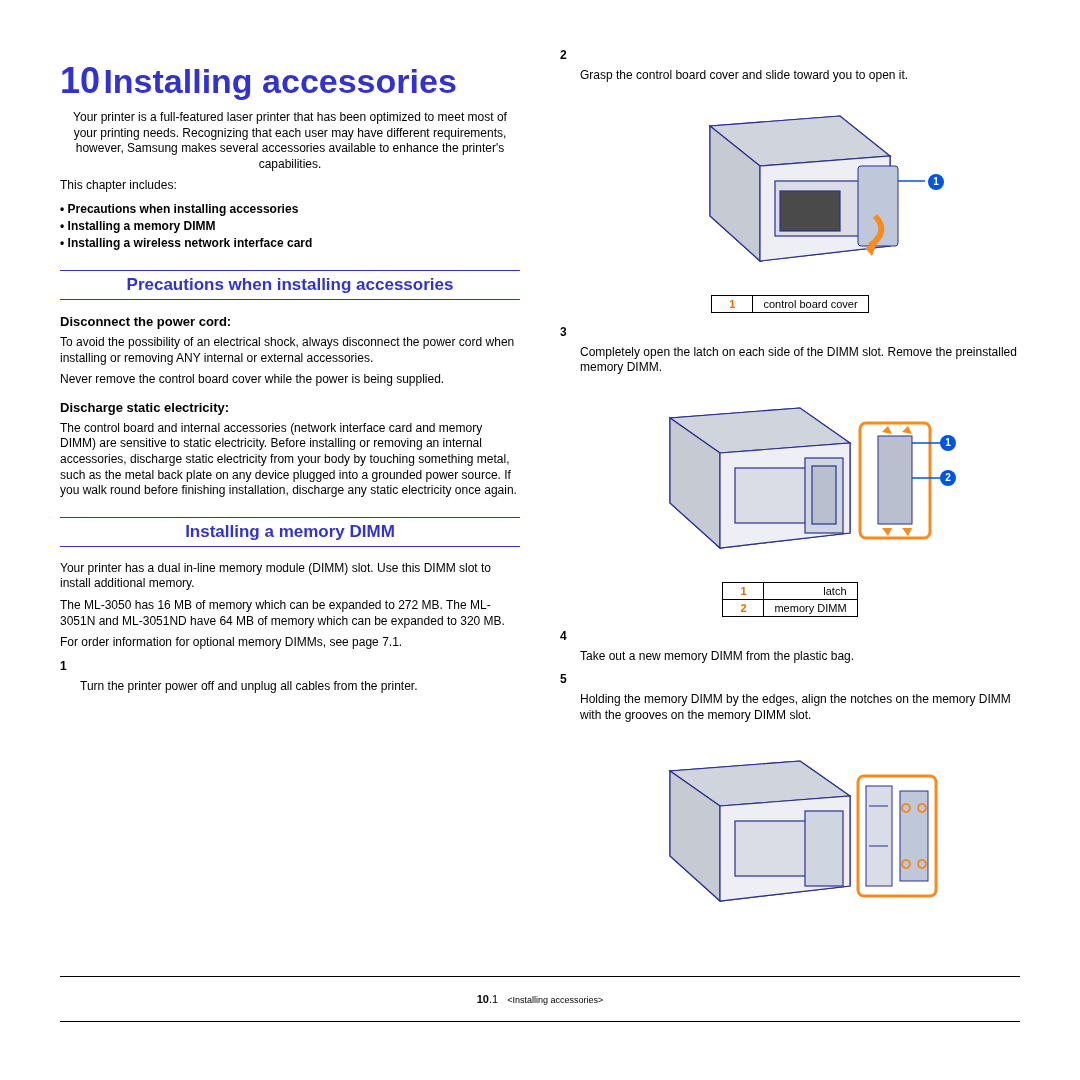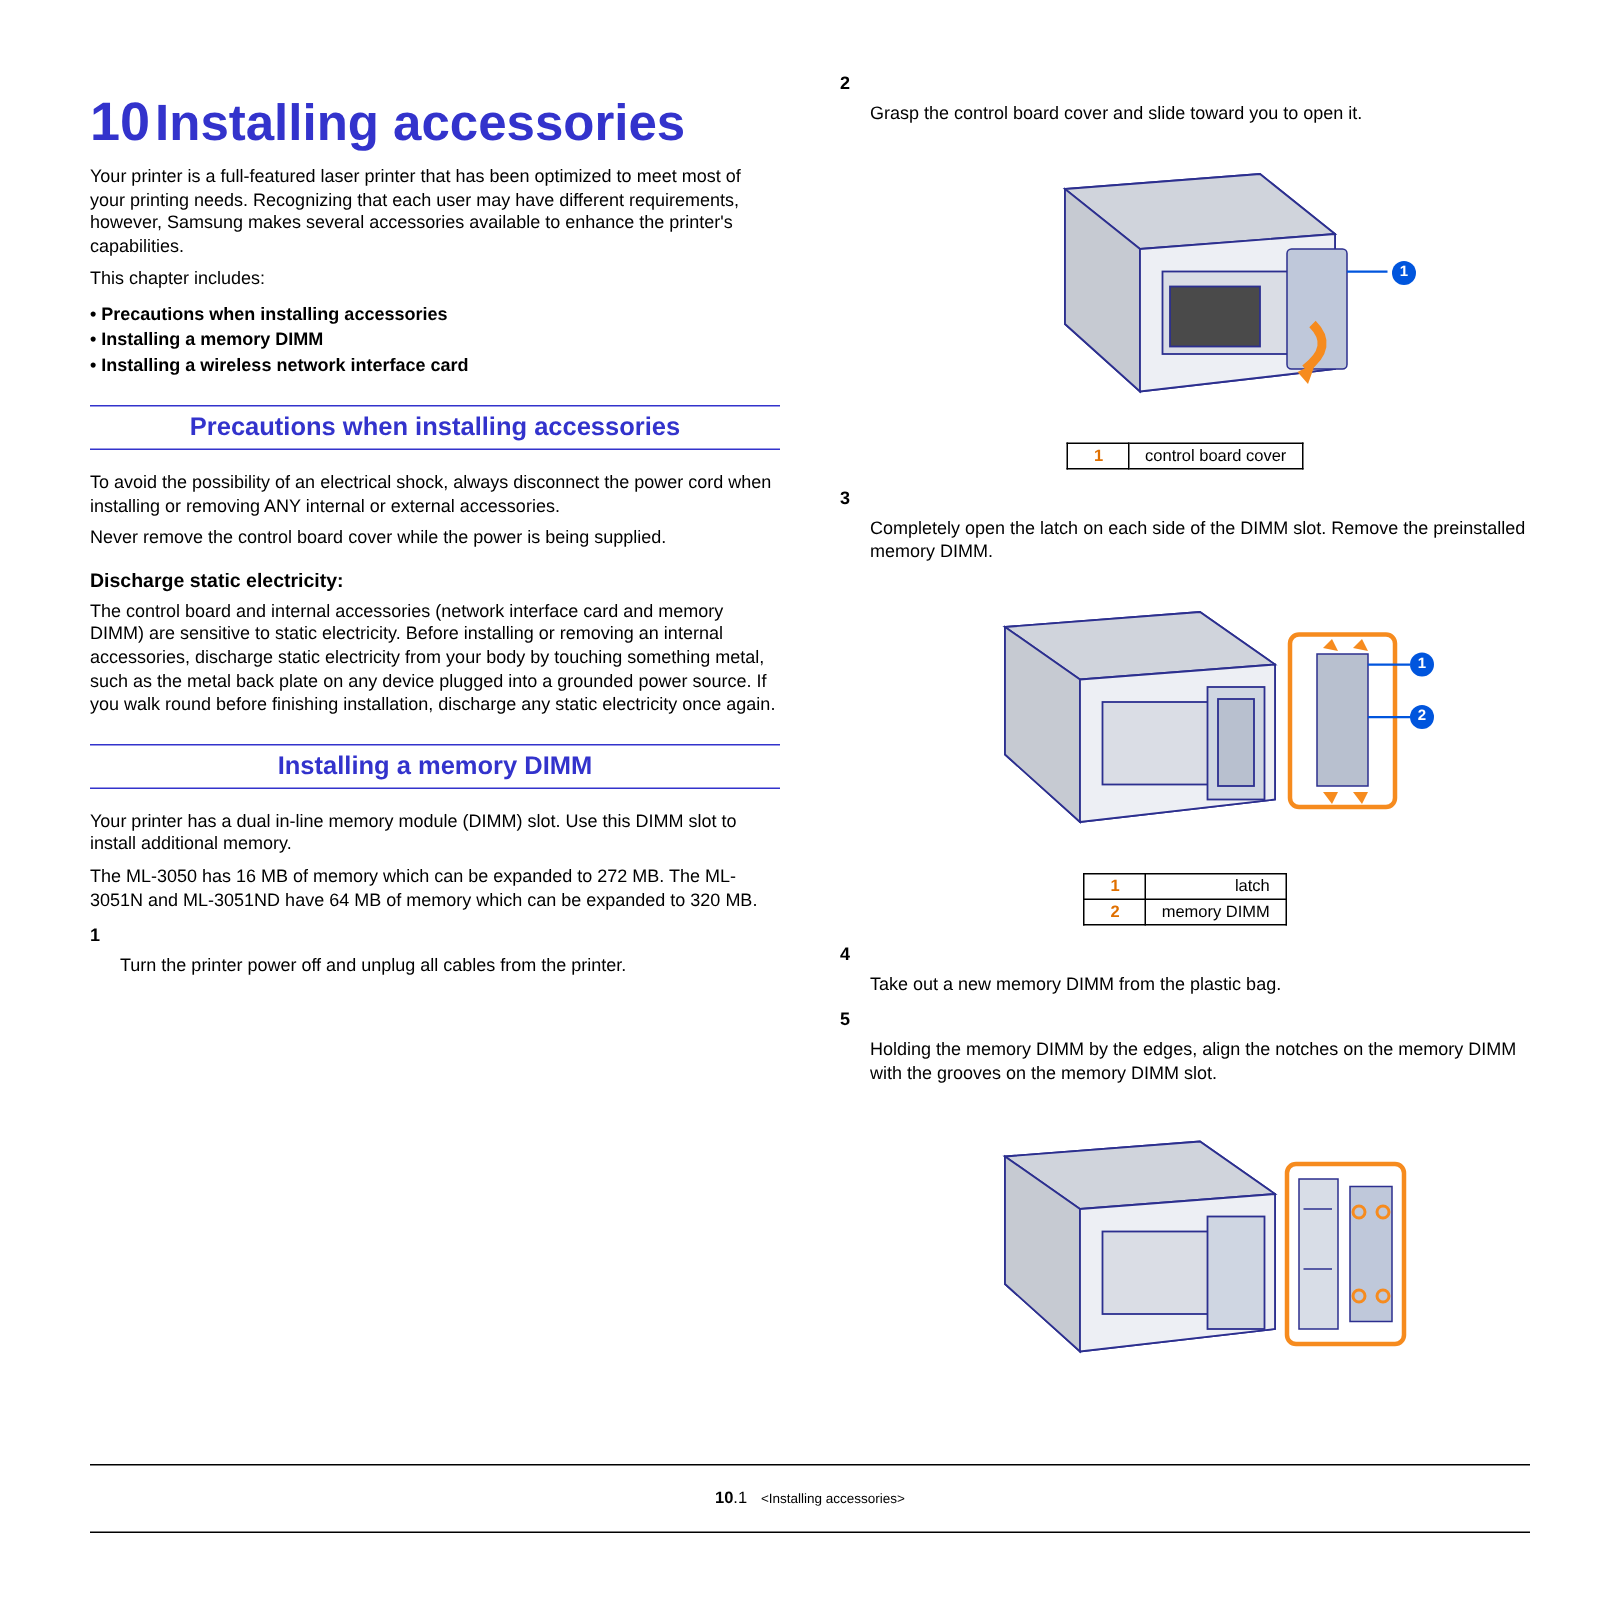--- a/index.html
+++ b/index.html
@@ -26,21 +26,21 @@
   .chapter-num {
     font-size: 36px;
     font-weight: bold;
     color: #3333CC;
   }
   .chapter-text {
     font-size: 34px;
     font-weight: bold;
     color: #3333CC;
   }
-  .intro { margin-bottom: 0; line-height: 1.3; }
+  .intro { margin-bottom: 0; line-height: 1.3; text-align: center; }
   .bullets { list-style: none; padding-left: 0; margin: 8px 0 20px 0; }
   .bullets li { font-weight: bold; margin-bottom: 3px; }
   .bullets li::before { content: "• "; }
   .section-heading {
     color: #3333CC;
     font-size: 17px;
     font-weight: bold;
     text-align: center;
     border-top: 1px solid #3333CC;
     border-bottom: 1px solid #3333CC;
@@ -111,29 +111,31 @@
     <p class="intro">Your printer is a full-featured laser printer that has been optimized to meet most of your printing needs. Recognizing that each user may have different requirements, however, Samsung makes several accessories available to enhance the printer's capabilities.</p>
     <p>This chapter includes:</p>
     <ul class="bullets">
       <li>Precautions when installing accessories</li>
       <li>Installing a memory DIMM</li>
       <li>Installing a wireless network interface card</li>
     </ul>
 
     <div class="section-heading">Precautions when installing accessories</div>
 
+    <div class="subheading">Disconnect the power cord:</div>
     <p>To avoid the possibility of an electrical shock, always disconnect the power cord when installing or removing ANY internal or external accessories.</p>
     <p>Never remove the control board cover while the power is being supplied.</p>
 
     <div class="subheading">Discharge static electricity:</div>
     <p>The control board and internal accessories (network interface card and memory DIMM) are sensitive to static electricity. Before installing or removing an internal accessories, discharge static electricity from your body by touching something metal, such as the metal back plate on any device plugged into a grounded power source. If you walk round before finishing installation, discharge any static electricity once again.</p>
 
     <div class="section-heading">Installing a memory DIMM</div>
     <p>Your printer has a dual in-line memory module (DIMM) slot. Use this DIMM slot to install additional memory.</p>
     <p>The ML-3050 has 16 MB of memory which can be expanded to 272 MB. The ML-3051N and ML-3051ND have 64 MB of memory which can be expanded to 320 MB.</p>
+    <p>For order information for optional memory DIMMs, see page 7.1.</p>
 
     <div class="step">
       <div class="step-num">1</div>
       <div class="step-body">Turn the printer power off and unplug all cables from the printer.</div>
     </div>
   </div>
 
   <div class="col">
 
     <div class="step">

